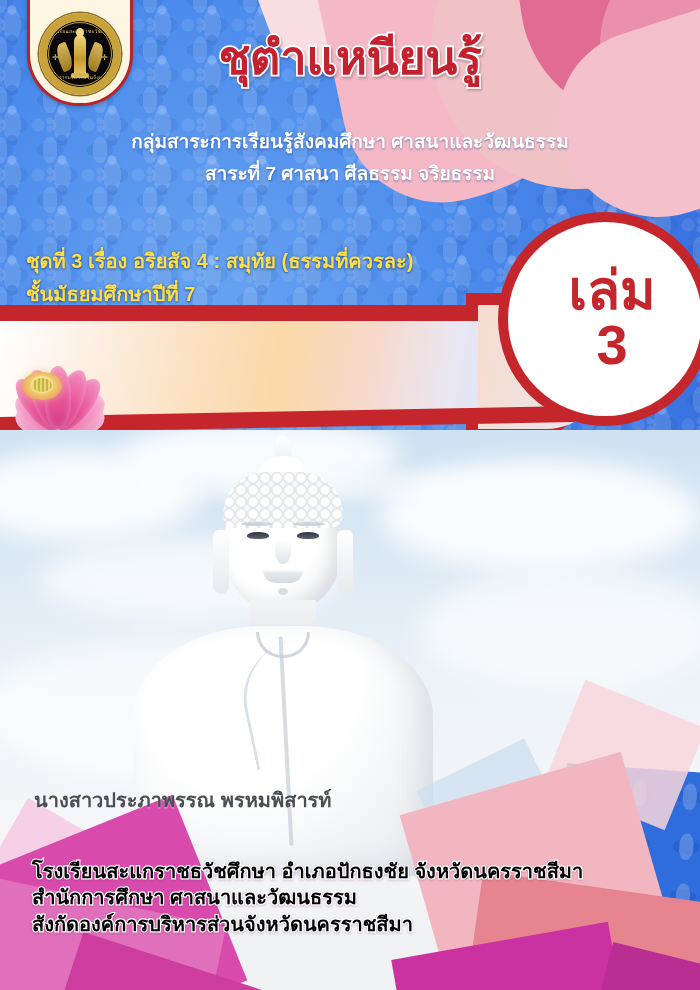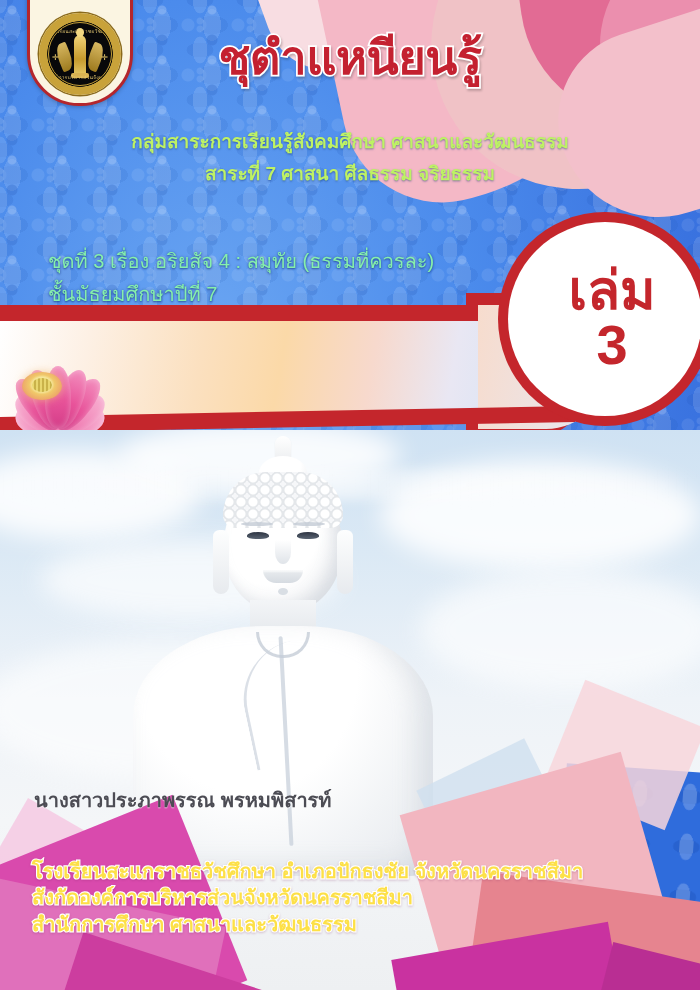--- a/index.html
+++ b/index.html
@@ -124,36 +124,36 @@
     text-align:center;
     font-size:47px; font-weight:bold; line-height:1;
     color:#c42130;
     -webkit-text-stroke:3.5px #ffffff;
     paint-order:stroke fill;
     letter-spacing:-.5px;
     filter:drop-shadow(1px 2px 1px rgba(0,0,0,.22));
   }
   .sub1, .sub2 {
     position:absolute; left:0; width:700px; text-align:center;
-    color:#bef264; font-weight:bold; line-height:1.15;
+    color:#ffffff; font-weight:bold; line-height:1.15;
     text-shadow:0 1px 2px rgba(20,50,120,.55);
   }
   .sub1 { top:131px; font-size:19px; }
   .sub2 { top:163px; font-size:19px; }
   .subject-line {
     position:absolute; top:197px; left:0; width:700px; text-align:center;
     font-size:20px; font-weight:bold;
     color:#c42130;
     -webkit-text-stroke:2.6px #ffffff;
     paint-order:stroke fill;
     filter:drop-shadow(0 1px 1px rgba(0,0,0,.18));
   }
   .set-line, .grade-line {
-    position:absolute; left:48px;
-    font-size:20px; font-weight:normal; color:#86efac;
+    position:absolute; left:26px;
+    font-size:20px; font-weight:bold; color:#fde047;
     text-shadow:0 1px 2px rgba(15,45,115,.6), 0 0 3px rgba(15,45,115,.4);
     white-space:nowrap;
   }
   .set-line { top:245px; }
   .grade-line { top:278px; }
 
   
   .red-band-top {
     position:absolute; left:0; top:305px; width:560px; height:16px;
     background:#c4262c;
@@ -412,21 +412,21 @@
     line-height:1.4;
     text-shadow:0 1px 1px rgba(255,255,255,.6);
     white-space:nowrap;
   }
   .school-block {
     position:absolute; left:32px; top:858px; width:640px;
     z-index:40;
   }
   .school-line {
     font-size:20px; font-weight:bold;
-    color:#fde047;
+    color:#000000;
     -webkit-text-stroke:2.2px #ffffff;
     paint-order:stroke fill;
     line-height:1.32;
     white-space:nowrap;
     filter:drop-shadow(0 1px 1px rgba(120,30,90,.25));
   }
 </style>
 </head>
 <body>
 
@@ -534,17 +534,17 @@
   <div class="bl-shape bl3"></div>
   <div class="bl-shape bl2"></div>
   <div class="bl-shape bl4"></div>
 
   <div class="author-block">
     <div class="author-name">นางสาวประภาพรรณ  พรหมพิสารท์</div>
   </div>
 
   <div class="school-block">
     <div class="school-line">โรงเรียนสะแกราชธวัชศึกษา  อำเภอปักธงชัย  จังหวัดนครราชสีมา</div>
+    <div class="school-line">สำนักการศึกษา  ศาสนาและวัฒนธรรม</div>
     <div class="school-line">สังกัดองค์การบริหารส่วนจังหวัดนครราชสีมา</div>
-    <div class="school-line">สำนักการศึกษา  ศาสนาและวัฒนธรรม</div>
   </div>
 
 </div>
 
 </body></html>

